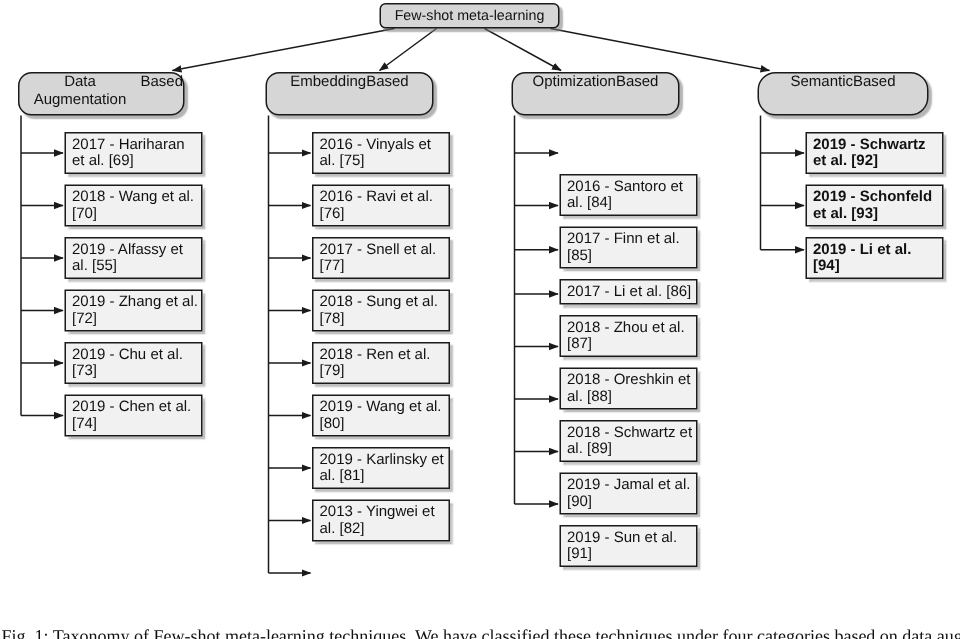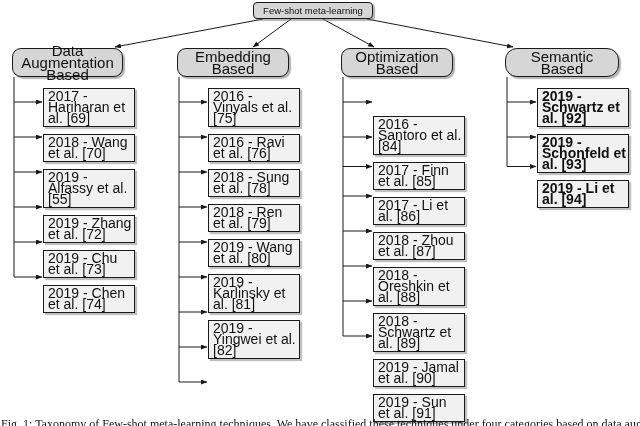--- a/index.html
+++ b/index.html
@@ -11,35 +11,35 @@
   .node{
     position:absolute;box-sizing:border-box;border:1px solid #1a1a1a;
     background:#d6d6d6;text-align:center;
     box-shadow:2px 2px 1px rgba(120,120,120,0.55);
   }
   #rootNode{
     left:253px;top:2px;width:120px;height:17px;border-radius:4px;
     font-size:9.5px;line-height:15px;
   }
   .cat{
-    display:flex;flex-direction:column;justify-content:center;
-    height:29px;border-radius:9px;font-size:15px;line-height:12px;
+    display:flex;justify-content:center;
+    height:29px;border-radius:9px;font-size:10px;line-height:12px;
   }
   #cat0{left:12px;top:48px;width:111px;}
   #cat1{left:177px;top:48px;width:112px;}
   #cat2{left:341px;top:48px;width:112px;text-align:center;}
   #cat3{left:505px;top:48px;width:114px;border-radius:12px;}
   .col{
     position:absolute;top:88px;width:92px;
     display:flex;flex-direction:column;gap:7px;
   }
   #col0{left:43px;} #col1{left:208px;border-radius:23px;} #col2{left:373px;margin-top:28px;} #col3{left:537px;font-weight:bold;}
   .leaf{
     box-sizing:border-box;border:1px solid #1a1a1a;background:#f1f1f1;
-    padding:2px 2px 2px 4px;font-size:14px;line-height:11px;
+    padding:2px 2px 2px 4px;font-size:10px;line-height:11px;
     box-shadow:2px 2px 1px rgba(150,150,150,0.6);
   }
   #caption{
     position:absolute;left:1px;top:417px;white-space:nowrap;
     font-family:"Liberation Serif",serif;font-size:12px;color:#111;
   }
 </style>
 </head>
 <body>
 
@@ -109,25 +109,26 @@
       <div class="leaf">2017 - Hariharan et al. [69]</div>
       <div class="leaf">2018 - Wang et al. [70]</div>
       <div class="leaf">2019 - Alfassy et al. [55]</div>
       <div class="leaf">2019 - Zhang et al. [72]</div>
       <div class="leaf">2019 - Chu et al. [73]</div>
       <div class="leaf">2019 - Chen et al. [74]</div>
     </div>
   <div id="col1" class="col">
       <div class="leaf">2016 - Vinyals et al. [75]</div>
       <div class="leaf">2016 - Ravi et al. [76]</div>
+      <div class="leaf">2017 - Snell et al. [77]</div>
       <div class="leaf">2018 - Sung et al. [78]</div>
       <div class="leaf">2018 - Ren et al. [79]</div>
       <div class="leaf">2019 - Wang et al. [80]</div>
       <div class="leaf">2019 - Karlinsky et al. [81]</div>
-      <div class="leaf">2019 - Yingwei et al. [82]</div>
+      <div class="leaf">2013 - Yingwei et al. [82]</div>
     </div>
   <div id="col2" class="col">
       <div class="leaf">2016 - Santoro et al. [84]</div>
       <div class="leaf">2017 - Finn et al. [85]</div>
       <div class="leaf">2017 - Li et al. [86]</div>
       <div class="leaf">2018 - Zhou et al. [87]</div>
       <div class="leaf">2018 - Oreshkin et al. [88]</div>
       <div class="leaf">2018 - Schwartz et al. [89]</div>
       <div class="leaf">2019 - Jamal et al. [90]</div>
       <div class="leaf">2019 - Sun et al. [91]</div>

